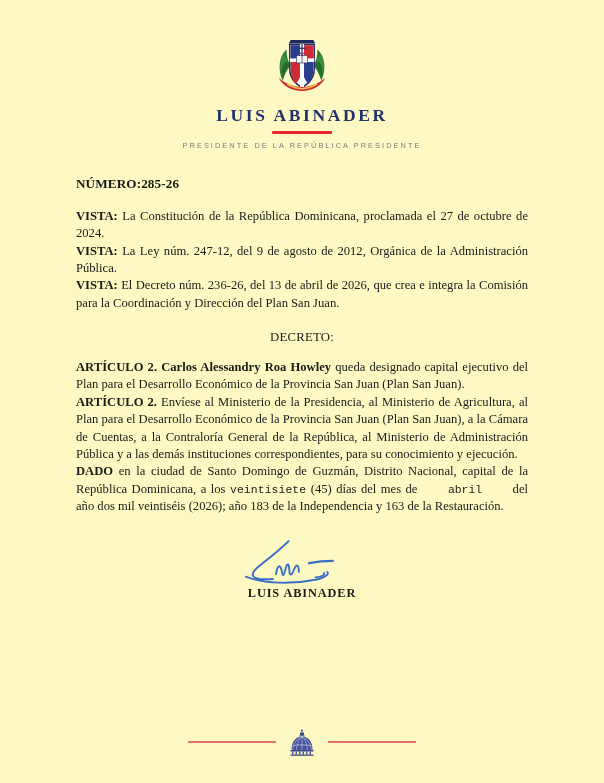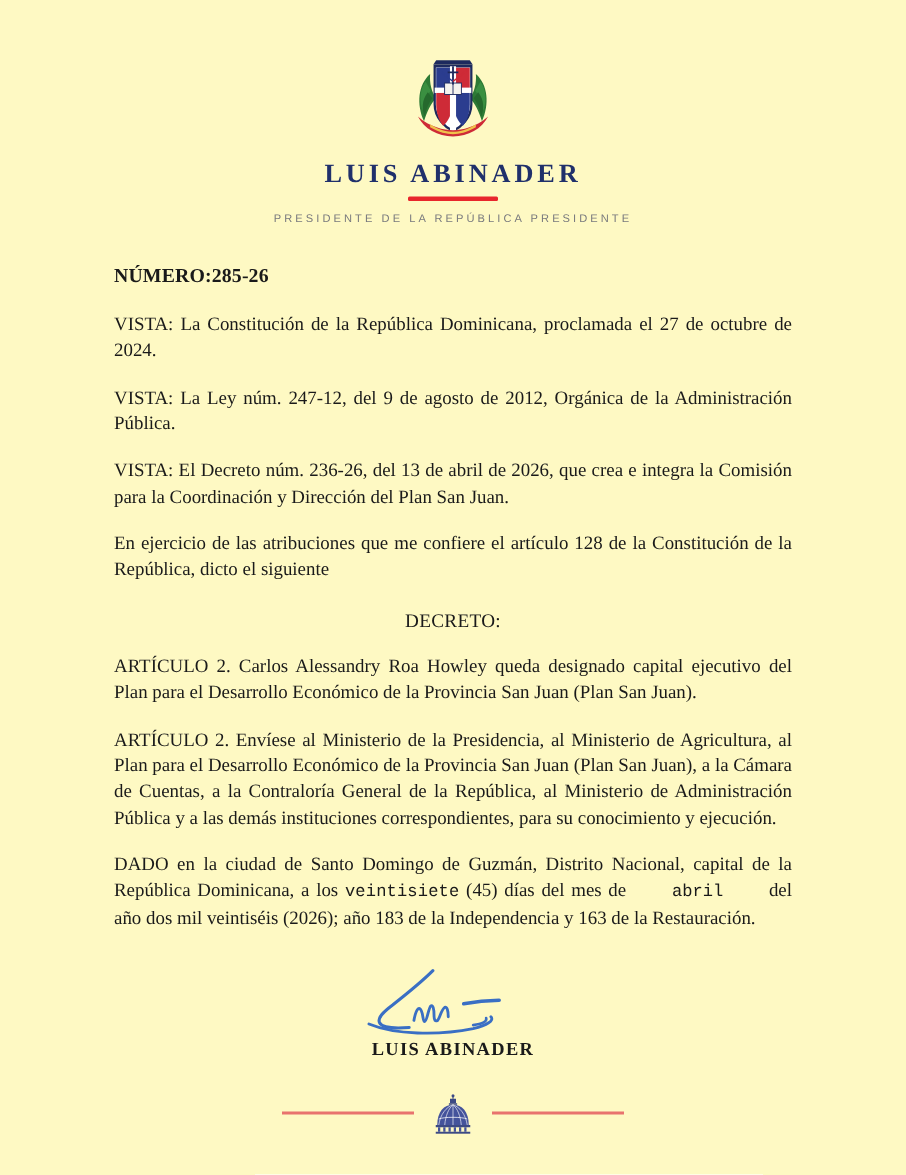--- a/index.html
+++ b/index.html
@@ -87,25 +87,25 @@
   }
 
   p.para {
     margin: 0;
     padding: 0;
     font-size: 12.6px;
     line-height: 1.38;
     text-align: justify;
     text-justify: inter-word;
   }
-  .para + .para { margin-top: 14px; }
+  .para + .para { }
 
   .gap-before { margin-top: 16px !important; }
 
-  .lead { font-weight: 400; }
+  .lead { font-weight: 700; }
 
   .decreto-heading {
     text-align: center;
     font-size: 12.8px;
     font-weight: 400;
     margin: 18px 0 14px 0;
     letter-spacing: 0.2px;
   }
 
   
@@ -226,21 +226,20 @@
     </p>
 
     <p class="para">
       <span class="lead">VISTA:</span><span> La Ley núm. 247-12, del 9 de agosto de 2012, Orgánica de la Administración Pública.</span>
     </p>
 
     <p class="para">
       <span class="lead">VISTA:</span><span> El Decreto núm. 236-26, del 13 de abril de 2026, que crea e integra la Comisión para la Coordinación y Dirección del Plan San Juan.</span>
     </p>
 
-    <p class="para">En ejercicio de las atribuciones que me confiere el artículo 128 de la Constitución de la República, dicto el siguiente</p>
 
     <div class="decreto-heading">DECRETO:</div>
 
     <p class="para">
       <span class="lead">ARTÍCULO 2.</span><span class="lead"> Carlos Alessandry Roa Howley</span><span> queda designado capital ejecutivo del Plan para el Desarrollo Económico de la Provincia San Juan (Plan San Juan).</span>
     </p>
 
     <p class="para">
       <span class="lead">ARTÍCULO 2.</span><span> Envíese al Ministerio de la Presidencia, al Ministerio de Agricultura, al Plan para el Desarrollo Económico de la Provincia San Juan (Plan San Juan), a la Cámara de Cuentas, a la Contraloría General de la República, al Ministerio de Administración Pública y a las demás instituciones correspondientes, para su conocimiento y ejecución.</span>
     </p>

